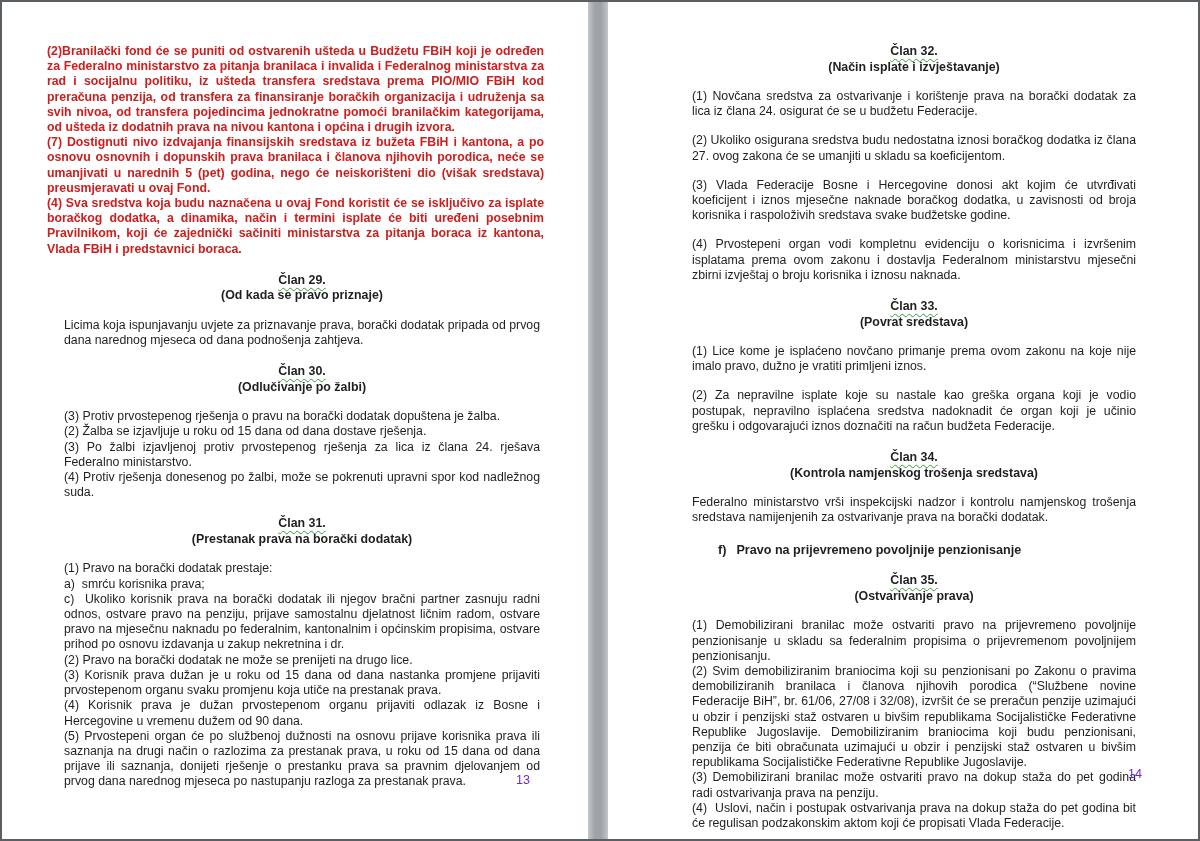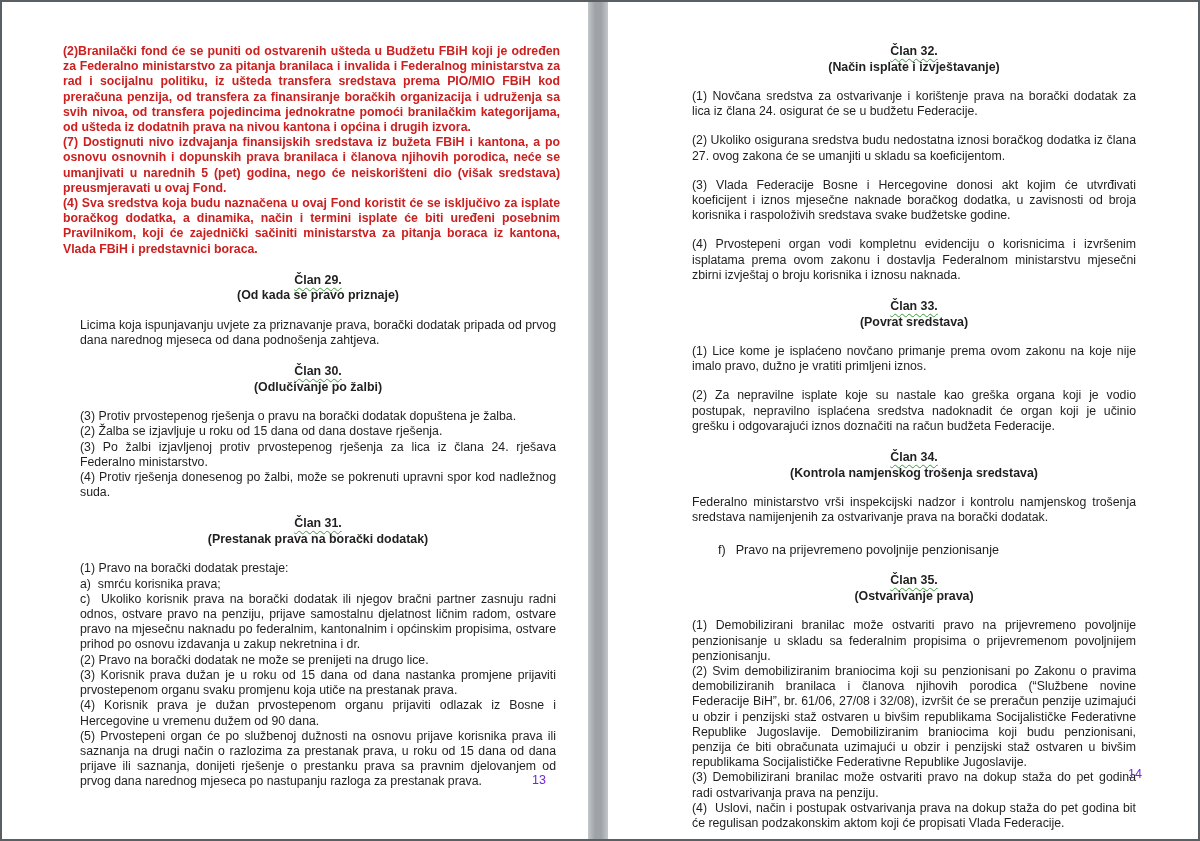--- a/index.html
+++ b/index.html
@@ -7,42 +7,42 @@
     position:relative; width:1196px; height:837px;
     border:2px solid #5a5f64; background:#ffffff;
     font-family:"Liberation Sans","DejaVu Sans",sans-serif;
     color:#1f1f1f; overflow:hidden;
   }
   .divider {
     position:absolute; left:586px; top:0; width:20px; height:100%;
     background:linear-gradient(90deg,#c3c7ca 0%,#9ea3a7 35%,#9ea3a7 65%,#c3c7ca 100%);
   }
   .page { position:absolute; top:0; height:100%; background:#fff; box-sizing:border-box; }
-  .page-left  { left:16px;   width:586px; padding:42px 48px 0 62px; }
+  .page-left  { left:0;   width:586px; padding:42px 48px 0 62px; }
   .page-right { left:606px; width:590px; padding:42px 62px 0 84px; }
   .watermark {
     position:absolute; top:16px; left:20px;
     font-size:31px; font-weight:bold; letter-spacing:-2px;
     color:#d4d4d4; text-shadow:0 1px 0 #ffffff, 1px 1px 0 #c2c2c2;
     user-select:none;
   }
   .red-block { margin:0 -4px 0 -17px; color:#cc2020; font-weight:bold; }
   .red-block p { margin:0; font-size:12.2px; line-height:13.7px; text-align:justify; }
   p.body-par { margin:0; font-size:12.3px; line-height:15.2px; text-align:justify; }
   .spaced p.body-par { margin-bottom:14px; }
   .art-head { text-align:center; font-weight:bold; font-size:12.4px; line-height:15.5px; margin:16px 0 14px 0; }
   .art-head.first { margin-top:0; }
   .art-number {
     text-decoration-line:underline;
     text-decoration-style:wavy;
     text-decoration-color:#3a9a3a;
     text-decoration-thickness:1px;
     text-underline-offset:3px;
   }
-  .section-item { font-weight:normal; font-size:12.6px; margin:18px 0 8px 26px; }
+  .section-item { font-weight:bold; font-size:12.6px; margin:18px 0 8px 26px; }
   .section-item .lbl { margin-right:10px; }
   .page-number { position:absolute; bottom:52px; right:58px; font-size:12.5px; color:#6d28d9; }
   .page-right .page-number { bottom:58px; right:56px; }
 </style>
 </head>
 <body>
 
 <div class="spread">
 
   <div class="watermark">klix</div>

